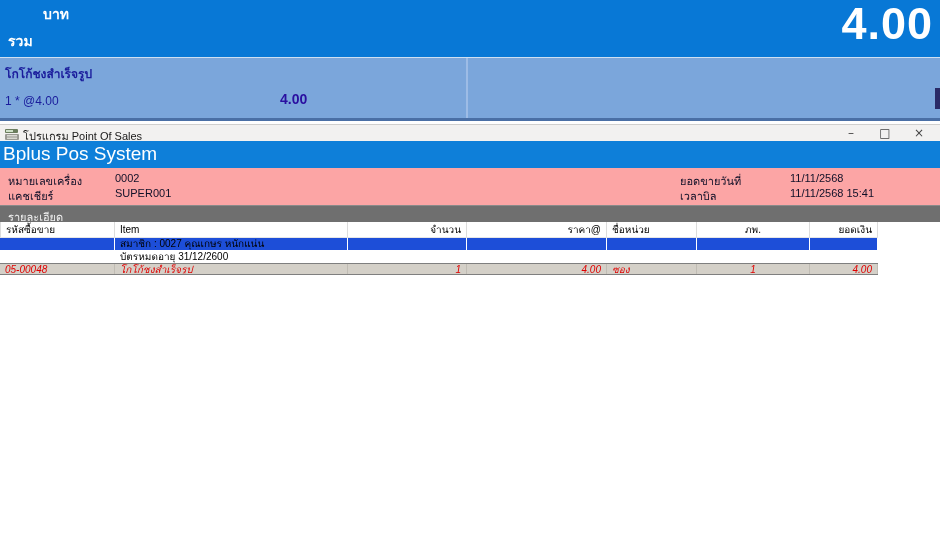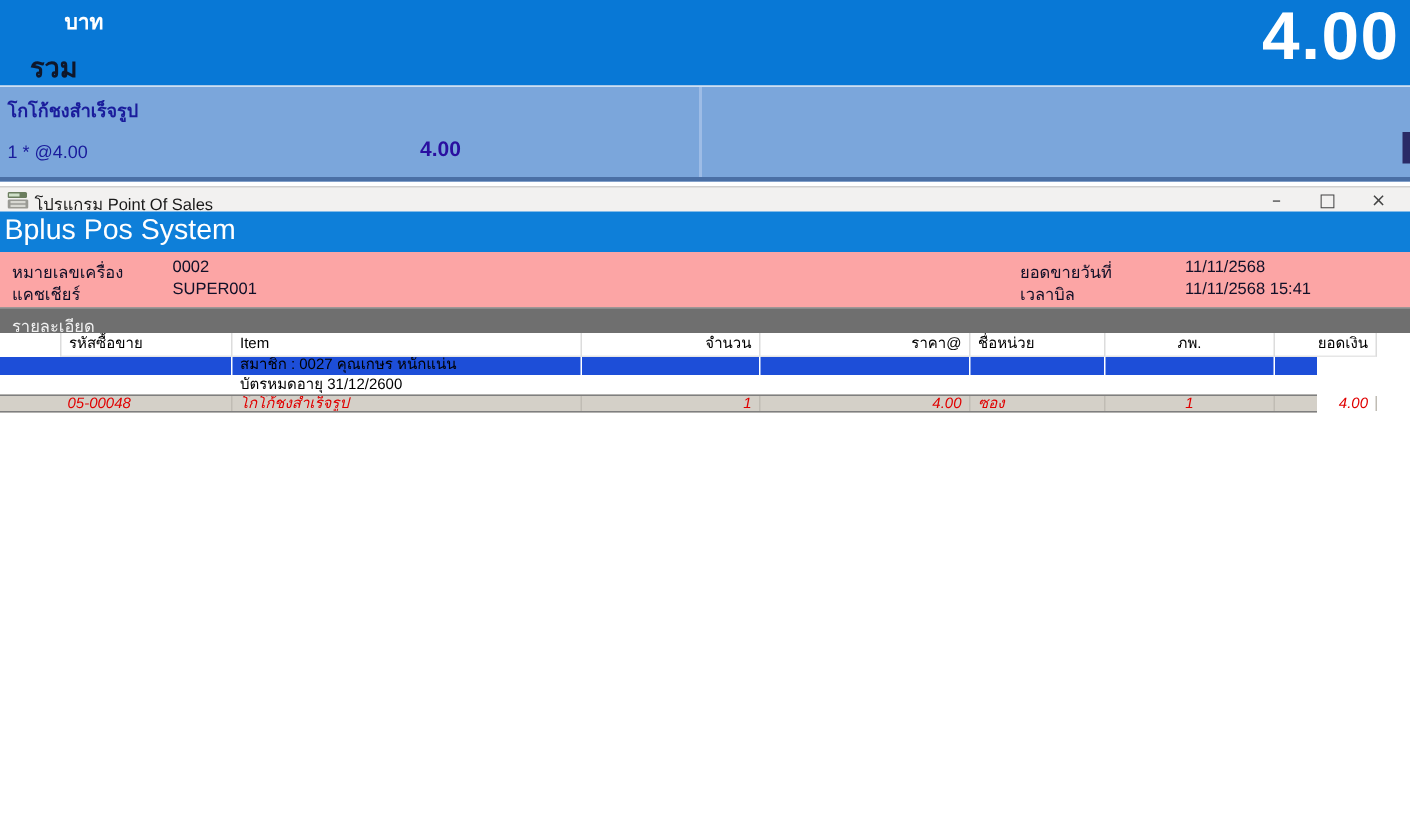--- a/index.html
+++ b/index.html
@@ -3,21 +3,21 @@
 <meta charset="utf-8">
 <style>
   * { margin:0; padding:0; box-sizing:border-box; }
   html,body { background:#fff; }
   body { font-family:"Liberation Sans","DejaVu Sans",sans-serif; }
   .screen { position:relative; width:940px; height:428px; background:#ffffff; overflow:hidden; }
 
   
   .cd-header { position:absolute; left:0; top:0; width:940px; height:57px; background:#0878d6; }
   .cd-baht   { position:absolute; left:43px; top:3px; color:#fff; font-weight:bold; font-size:14px; }
-  .cd-total-label { position:absolute; left:20px; top:30px; color:#0f172a; font-weight:bold; font-size:18px; }
+  .cd-total-label { position:absolute; left:8px; top:30px; color:#ffffff; font-weight:bold; font-size:14px; }
   .cd-total-amount { position:absolute; right:7px; top:-2px; color:#fff; font-weight:bold; font-size:45px; letter-spacing:1px; }
 
   .cd-items { position:absolute; left:0; top:57px; width:940px; height:64px; background:#7ba6db;
               border-top:1px solid #cfe0f2; border-bottom:3px solid #4a6fa5; }
   .cd-cell-left { position:absolute; left:0; top:0; width:468px; height:100%; border-right:2px solid #9dbce6; }
   .cd-item-name { position:absolute; left:5px; top:6px; color:#1a1c9c; font-weight:bold; font-size:12px; }
   .cd-item-qty  { position:absolute; left:5px; top:36px; color:#1a1c9c; font-size:12px; }
   .cd-item-amt  { position:absolute; left:280px; top:33px; color:#2a0fa0; font-weight:bold; font-size:14px; }
   .cd-scroll { position:absolute; right:0; top:0; width:6px; height:100%; }
   .cd-scroll .thumb { position:absolute; right:0; top:30px; width:5px; height:21px; background:#2a2a66; }
@@ -46,21 +46,21 @@
   .if-label-r2 { position:absolute; left:680px; top:19px; }
   .if-value-r2 { position:absolute; left:790px; top:19px; }
 
   
   .section-bar { position:absolute; left:0; top:205px; width:940px; height:17px; background:#6f6f6f;
                  border-top:1px solid #8a8a8a; }
   .section-title { position:absolute; left:8px; top:2px; color:#f2f2f2; font-size:11px; }
 
   
   .pos-table { position:absolute; left:0; top:222px; width:878px; font-size:10px; color:#000; }
-  .t-row { display:grid; grid-template-columns:115px 233px 119px 140px 90px 113px 68px;padding-left:40px; }
+  .t-row { display:grid; grid-template-columns:115px 233px 119px 140px 90px 113px 68px; }
   .t-row .cell { padding:0 5px; white-space:nowrap; overflow:hidden; }
   .al { text-align:left; } .ar { text-align:right; } .ac { text-align:center; }
 
   .t-head { height:16px; background:#fff; }
   .t-head .cell { line-height:16px; border-right:1px solid #dcdcdc; border-bottom:1px solid #e6e6e6; }
   .t-head .cell:first-child { border-left:1px solid #dcdcdc; }
 
   .t-member { height:12px; background:#1d4ed8; }
   .t-member .cell { line-height:12px; border-right:1px solid #ffffff; }
 

